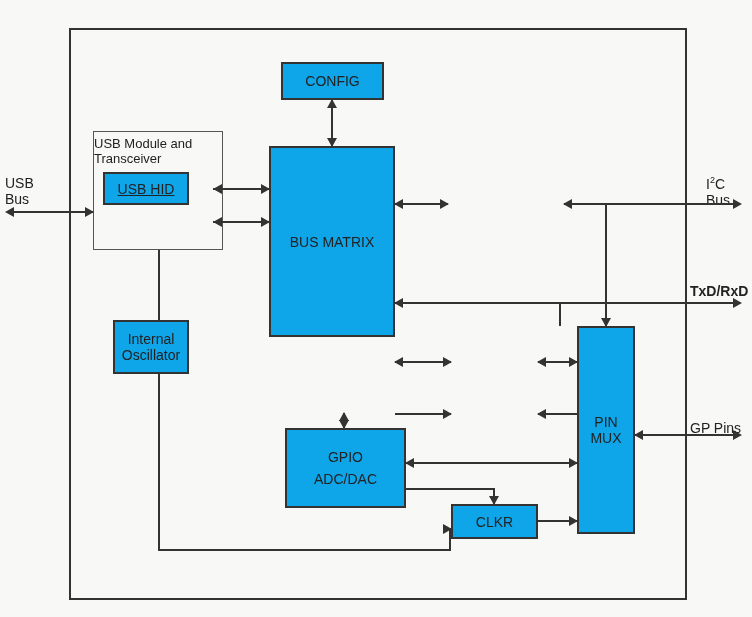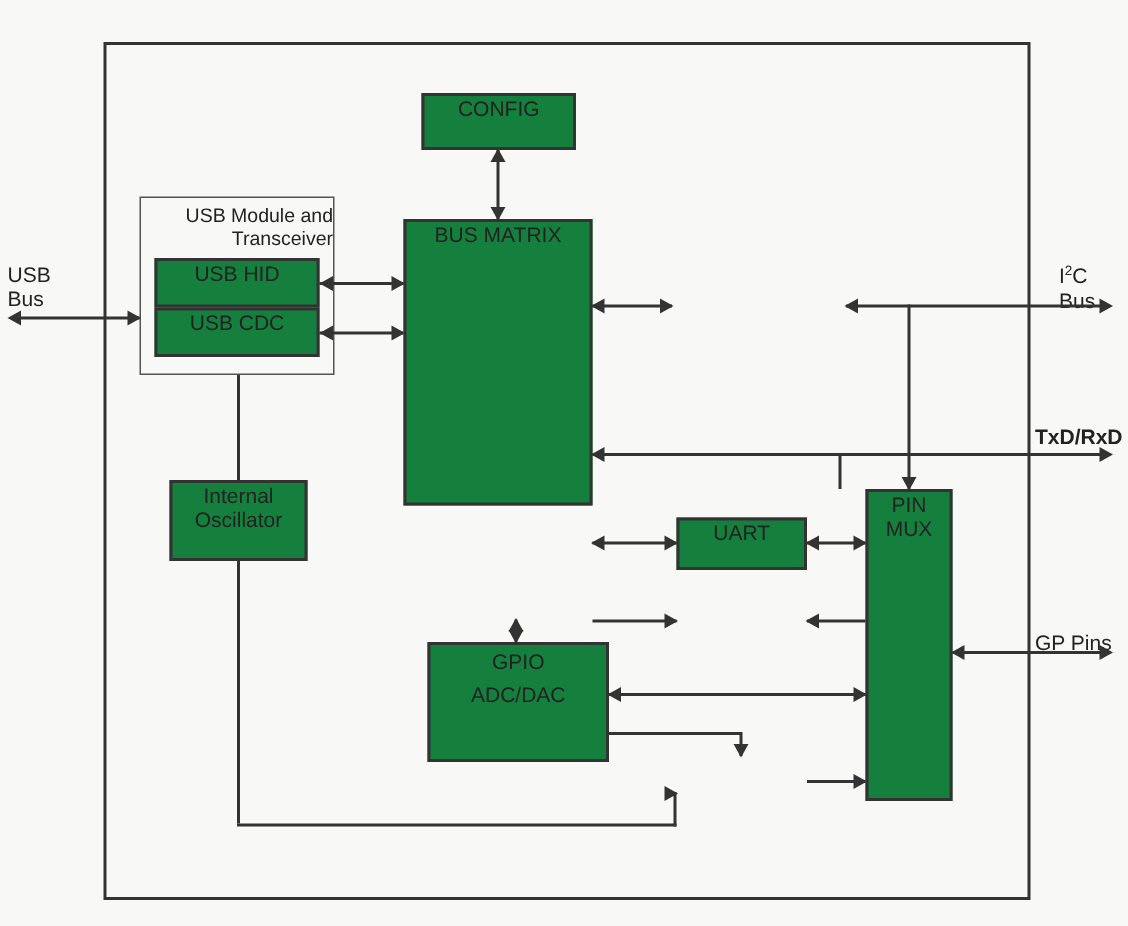--- a/index.html
+++ b/index.html
@@ -21,24 +21,24 @@
     left: 69px;
     top: 28px;
     width: 614px;
     height: 568px;
     border: 2px solid #333;
     background: transparent;
   }
   .block {
     position: absolute;
     border: 2px solid #333;
-    background: #15803d;
+    background: #0ea5e9;
     text-align: center;
     display: flex;
-    align-items: flex-start;
+    align-items: center;
     justify-content: center;
     box-sizing: border-box;
   }
   .lbl {
     position: absolute;
     font-size: 14px;
     color: #222;
   }
   .sup { font-size: 9px; vertical-align: super; }
   
@@ -88,53 +88,50 @@
 
   <div class="outer-border"></div>
 
   <div class="lbl" style="left:5px; top:175px; white-space:pre; text-align:left;">USB
 Bus</div>
   <div class="lbl" style="left:706px; top:175px; white-space:pre;">I<span class="sup">2</span>C<br>Bus</div>
   <div class="lbl" style="left:690px; top:283px;font-weight:bold;">TxD/RxD</div>
   <div class="lbl" style="left:690px; top:420px;text-align:center;">GP Pins</div>
 
   <div style="position:absolute; left:93px; top:131px; width:130px; height:119px; border:1.5px solid #555; box-sizing:border-box;">
-    <div style="position:absolute; left:0; top:4px; width:100%; text-align:right; font-size:13px; white-space:pre;">USB Module and
+    <div style="position:absolute; left:0; top:4px; width:100%; text-align:left; font-size:13px; white-space:pre;">USB Module and
 Transceiver</div>
   </div>
-  <div class="block" style="left:103px; top:172px; width:110px; height:33px;">
+  <div class="block" style="left:103px; top:172px; width:86px; height:33px;text-decoration:underline;">
       <span>USB HID</span>
-    </div>
-  <div class="block" style="left:103px; top:205px; width:110px; height:33px;">
-      <span>USB CDC</span>
     </div>
 
   <div class="block" style="left:281px; top:62px; width:103px; height:38px;">
       <span>CONFIG</span>
     </div>
 
   <div class="block" style="left:269px; top:146px; width:126px; height:191px;">
       <span>BUS MATRIX</span>
     </div>
 
 
-  <div class="block" style="left:113px; top:320px; width:92px; height:54px; white-space:pre;"><span>Internal
+  <div class="block" style="left:113px; top:320px; width:76px; height:54px; white-space:pre;"><span>Internal
 Oscillator</span></div>
 
-  <div class="block" style="left:451px; top:345px; width:87px; height:35px;">
-      <span>UART</span>
-    </div>
 
 
   <div class="block" style="left:577px; top:326px; width:58px; height:208px; white-space:pre;"><span>PIN
 MUX</span></div>
 
   <div class="block" style="left:285px; top:428px; width:121px; height:80px; white-space:pre; line-height:1.6;"><span>GPIO
 ADC/DAC</span></div>
 
+  <div class="block" style="left:451px; top:504px; width:87px; height:35px;">
+      <span>CLKR</span>
+    </div>
 
   <div class="hline" style="left:13px; top:211px; width:80px;"></div>
   <div class="arrow-left" style="left:5px; top:207px;"></div>
   <div class="arrow-right" style="left:85px; top:207px;"></div>
 
   <div class="hline" style="left:213px; top:188px; width:56px;"></div>
   <div class="arrow-left" style="left:213px; top:184px;"></div>
   <div class="arrow-right" style="left:261px; top:184px;"></div>
 
   <div class="hline" style="left:213px; top:221px; width:56px;"></div>

